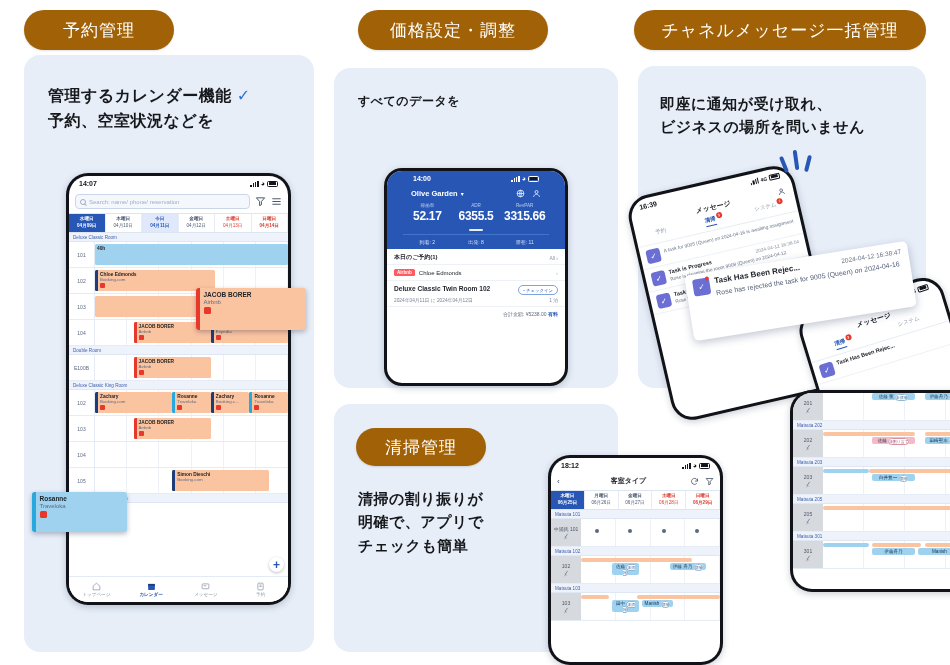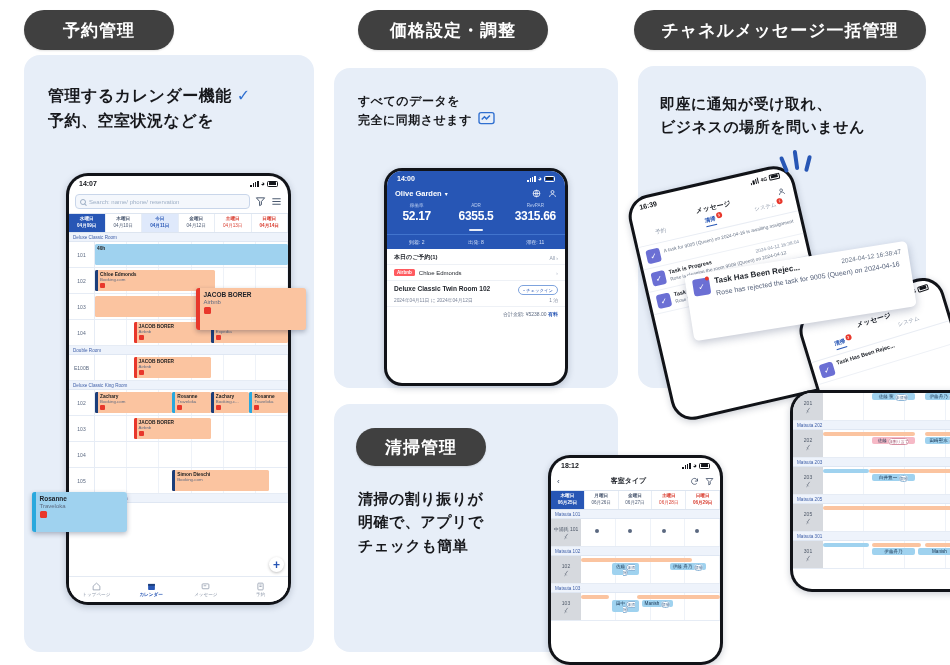--- a/index.html
+++ b/index.html
@@ -8,25 +8,25 @@
     background: #ffffff;
     font-family: "Liberation Sans", "DejaVu Sans", sans-serif;
     overflow: hidden;
     position: relative;
   }
   .stage { position:relative; width:950px; height:665px; }
 
   
   .pill {
     position:absolute;
-    background:#404040;
+    background:#a16207;
     color:#fff;
     border-radius:999px;
     display:flex; align-items:center; justify-content:center;
-    font-weight:bold;
+    font-weight:normal;
     letter-spacing:1px;
     box-shadow:0 1px 2px rgba(0,0,0,.12);
     z-index:6;
   }
 
   
   .card {
     position:absolute;
     background:#e7eef8;
     border-radius:16px;
@@ -122,21 +122,21 @@
     position:absolute; border-radius:3px; display:flex; overflow:hidden;
     box-shadow:0 2px 5px rgba(20,30,60,.3); z-index:9;
   }
   .popup .tag { width:3.5px; flex:none; }
   .popup .pb { padding:3px 5px 3px 4px; }
   .popup .nm { font-size:6.5px; font-weight:bold; color:#1d2128; white-space:nowrap;}
   .popup .src { font-size:6px; color:#5d6a80; margin-top:1px; }
   .popup .chip { margin-top:2px; width:7px;height:7px;background:#e8372b;border-radius:1.5px;}
 
   
-  .p2-hero { background:#2756b5; padding:0 0 4px; }
+  .p2-hero { background:#2756b5; padding:0 16px 4px; }
   .p2-top { display:flex; align-items:center; justify-content:space-between; padding:3px 8px 2px;}
   .p2-name { font-size:7.5px; color:#fff; font-weight:bold; display:flex; align-items:center; gap:3px;}
   .p2-icons { display:flex; gap:7px; color:#fff; }
   .metrics { display:flex; padding:3px 0 2px; }
   .metric { flex:1; text-align:center; }
   .metric .ml { font-size:4.6px; color:#b9cdf0; }
   .metric .mv { font-size:12px; font-weight:bold; color:#fff; letter-spacing:-.3px; margin-top:1px;}
   .dash { width:14px;height:2px;background:#fff;border-radius:2px;margin:4px auto 3px;opacity:.9;}
   .subrow { display:flex; border-top:1px solid #4174cd; padding-top:4px; }
   .sub { flex:1; text-align:center; font-size:5px; color:#d3e0f7; }
@@ -514,27 +514,20 @@
   </div>
 
   <div class="pill" style="left:358px;top:10px;width:190px;height:40px;font-size:17px;">
     <span>価格設定・調整</span>
   </div>
 
   <div class="card" style="left:334px;top:68px;width:284px;height:320px;"></div>
 
   <div class="card-lead" style="left:358px;top:92px;width:250px;font-size:12px;">
     <div>すべてのデータを</div>
-    <div style="display:flex;align-items:center;gap:6px;">
-      <span>完全に同期させます</span>
-      <svg width="17" height="15" viewBox="0 0 24 22" fill="none" stroke="#2f6fd0" stroke-width="2">
-        <rect x="1" y="1" width="22" height="16" rx="3"></rect>
-          <path d="M5 11l4-4 3 3 5-5" stroke-width="2.2"></path>
-      </svg>
-    </div>
   </div>
 
   <div class="phone" style="left:384px;top:168px;width:184px;height:218px;border-radius:18px;">
     <div class="screen" style="border-radius:15px;">
 
       <div class="p2-hero">
         <div class="statusbar" style="color:#fff;">
           <span>14:00</span>
           <span class="sb-right">
             <span class="bars">

